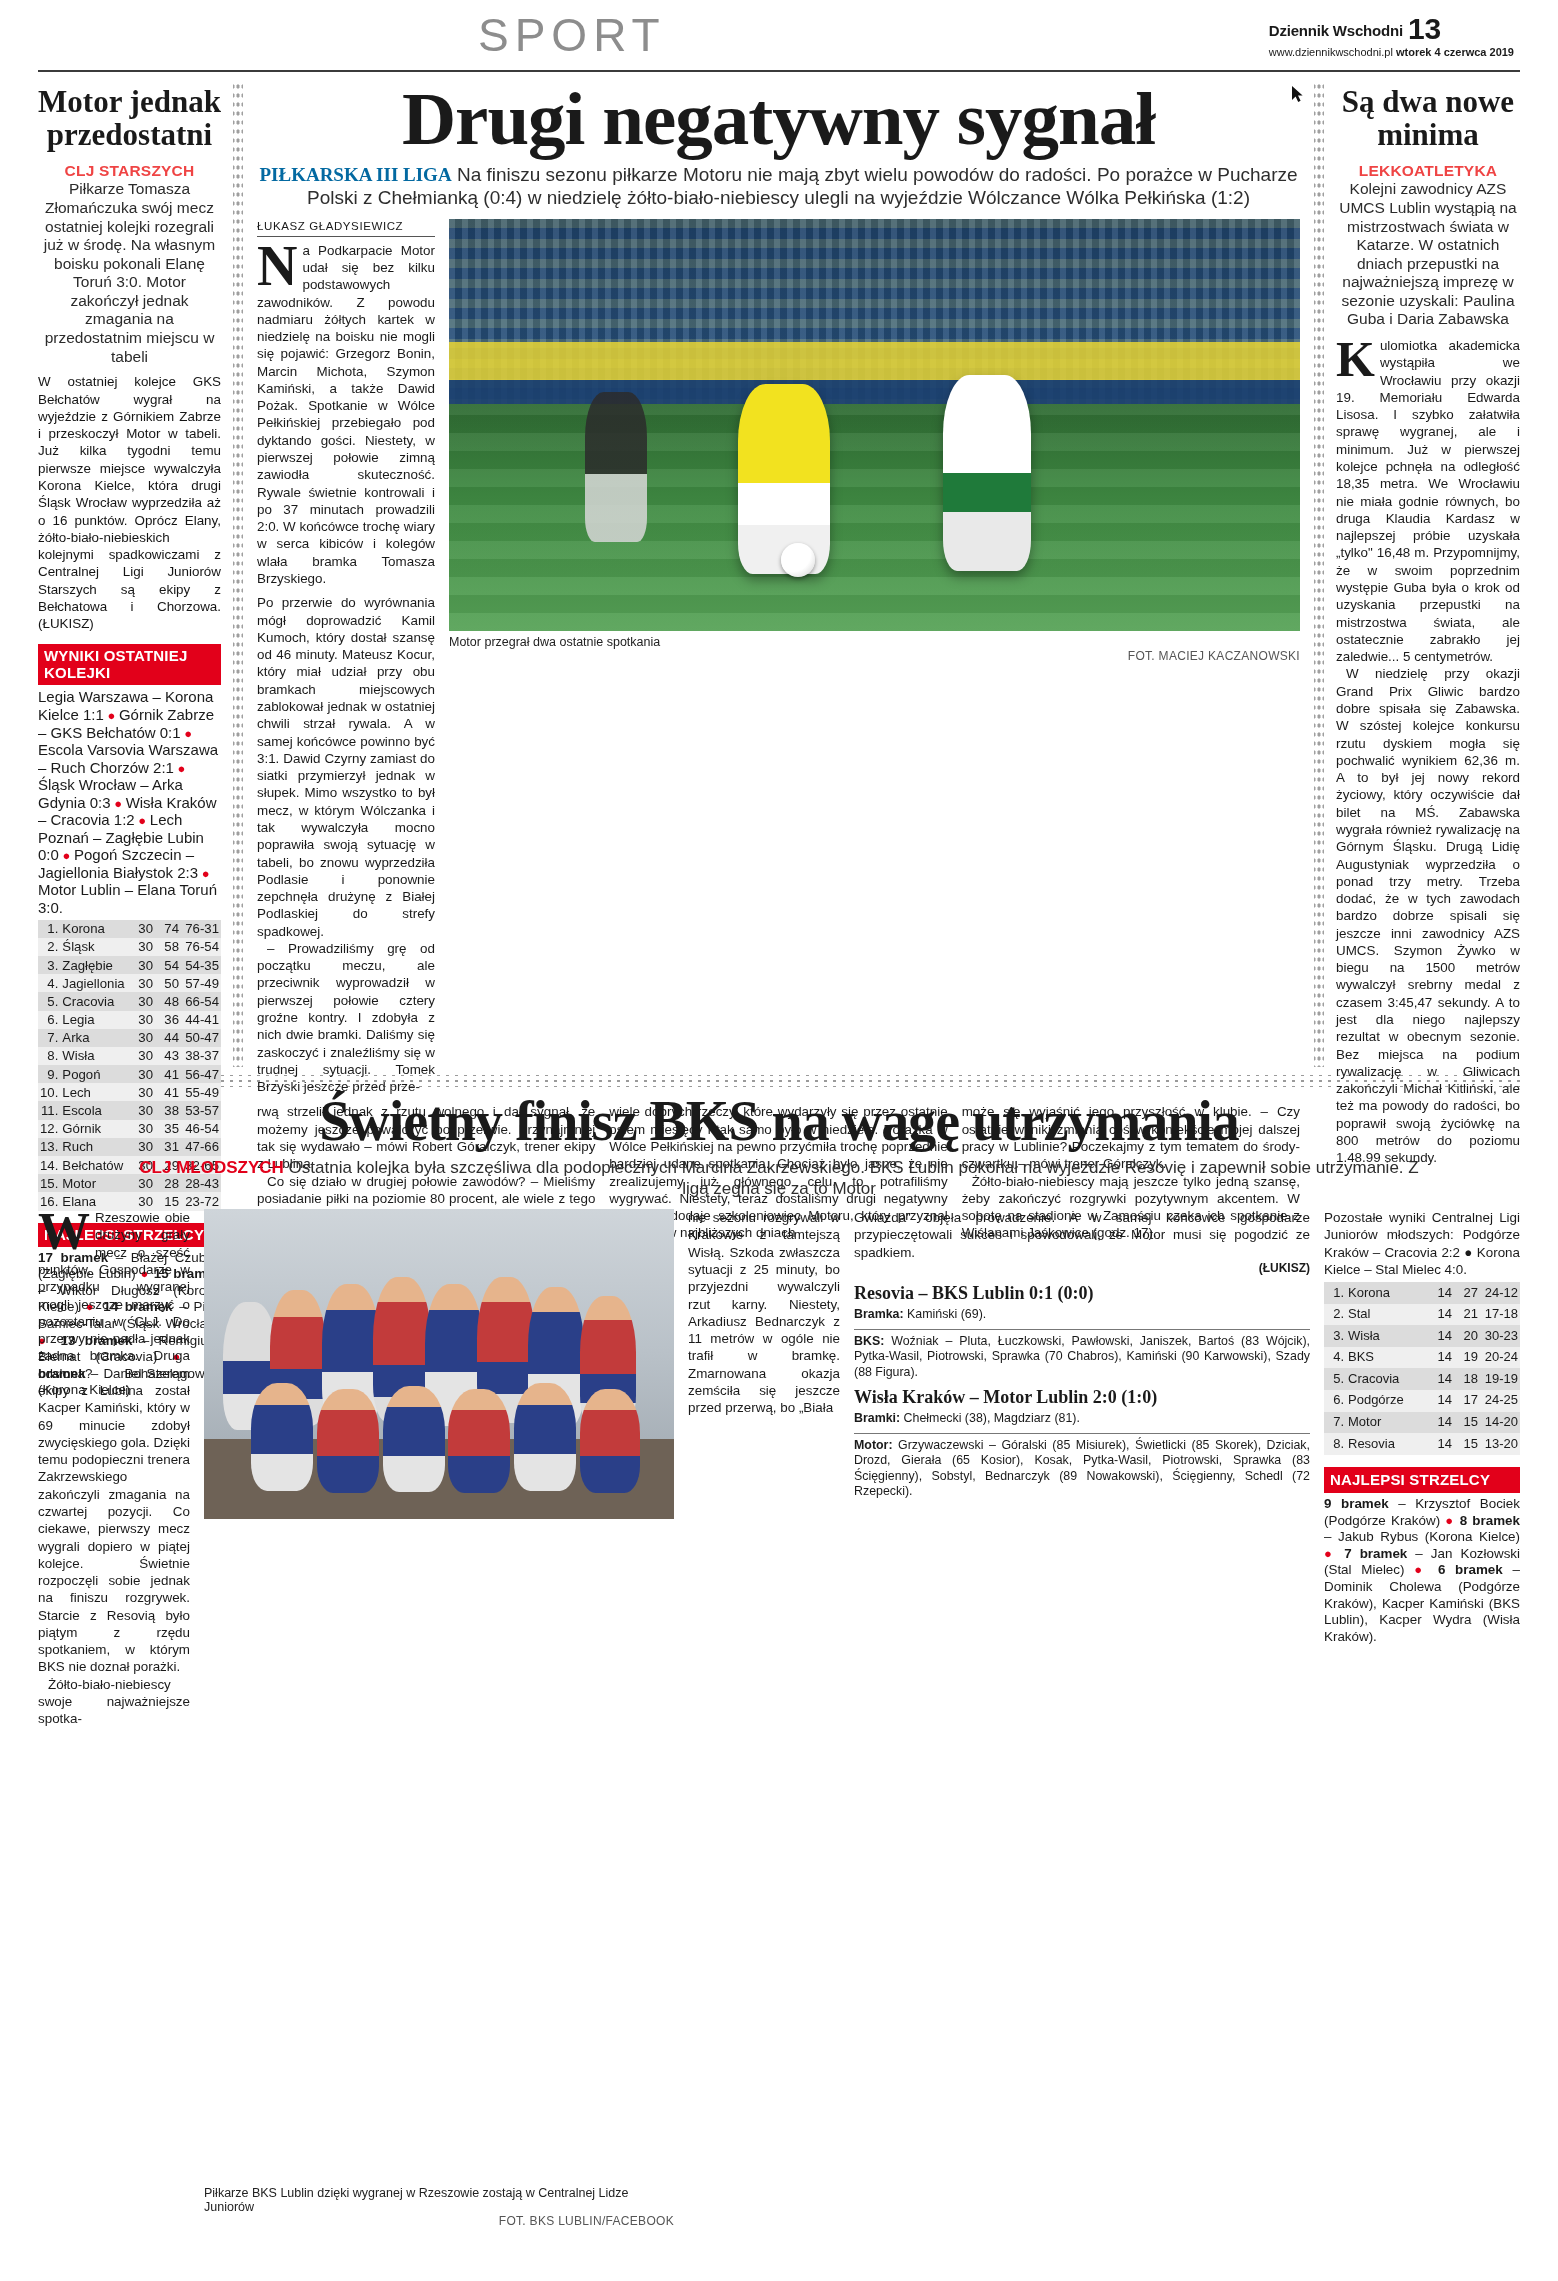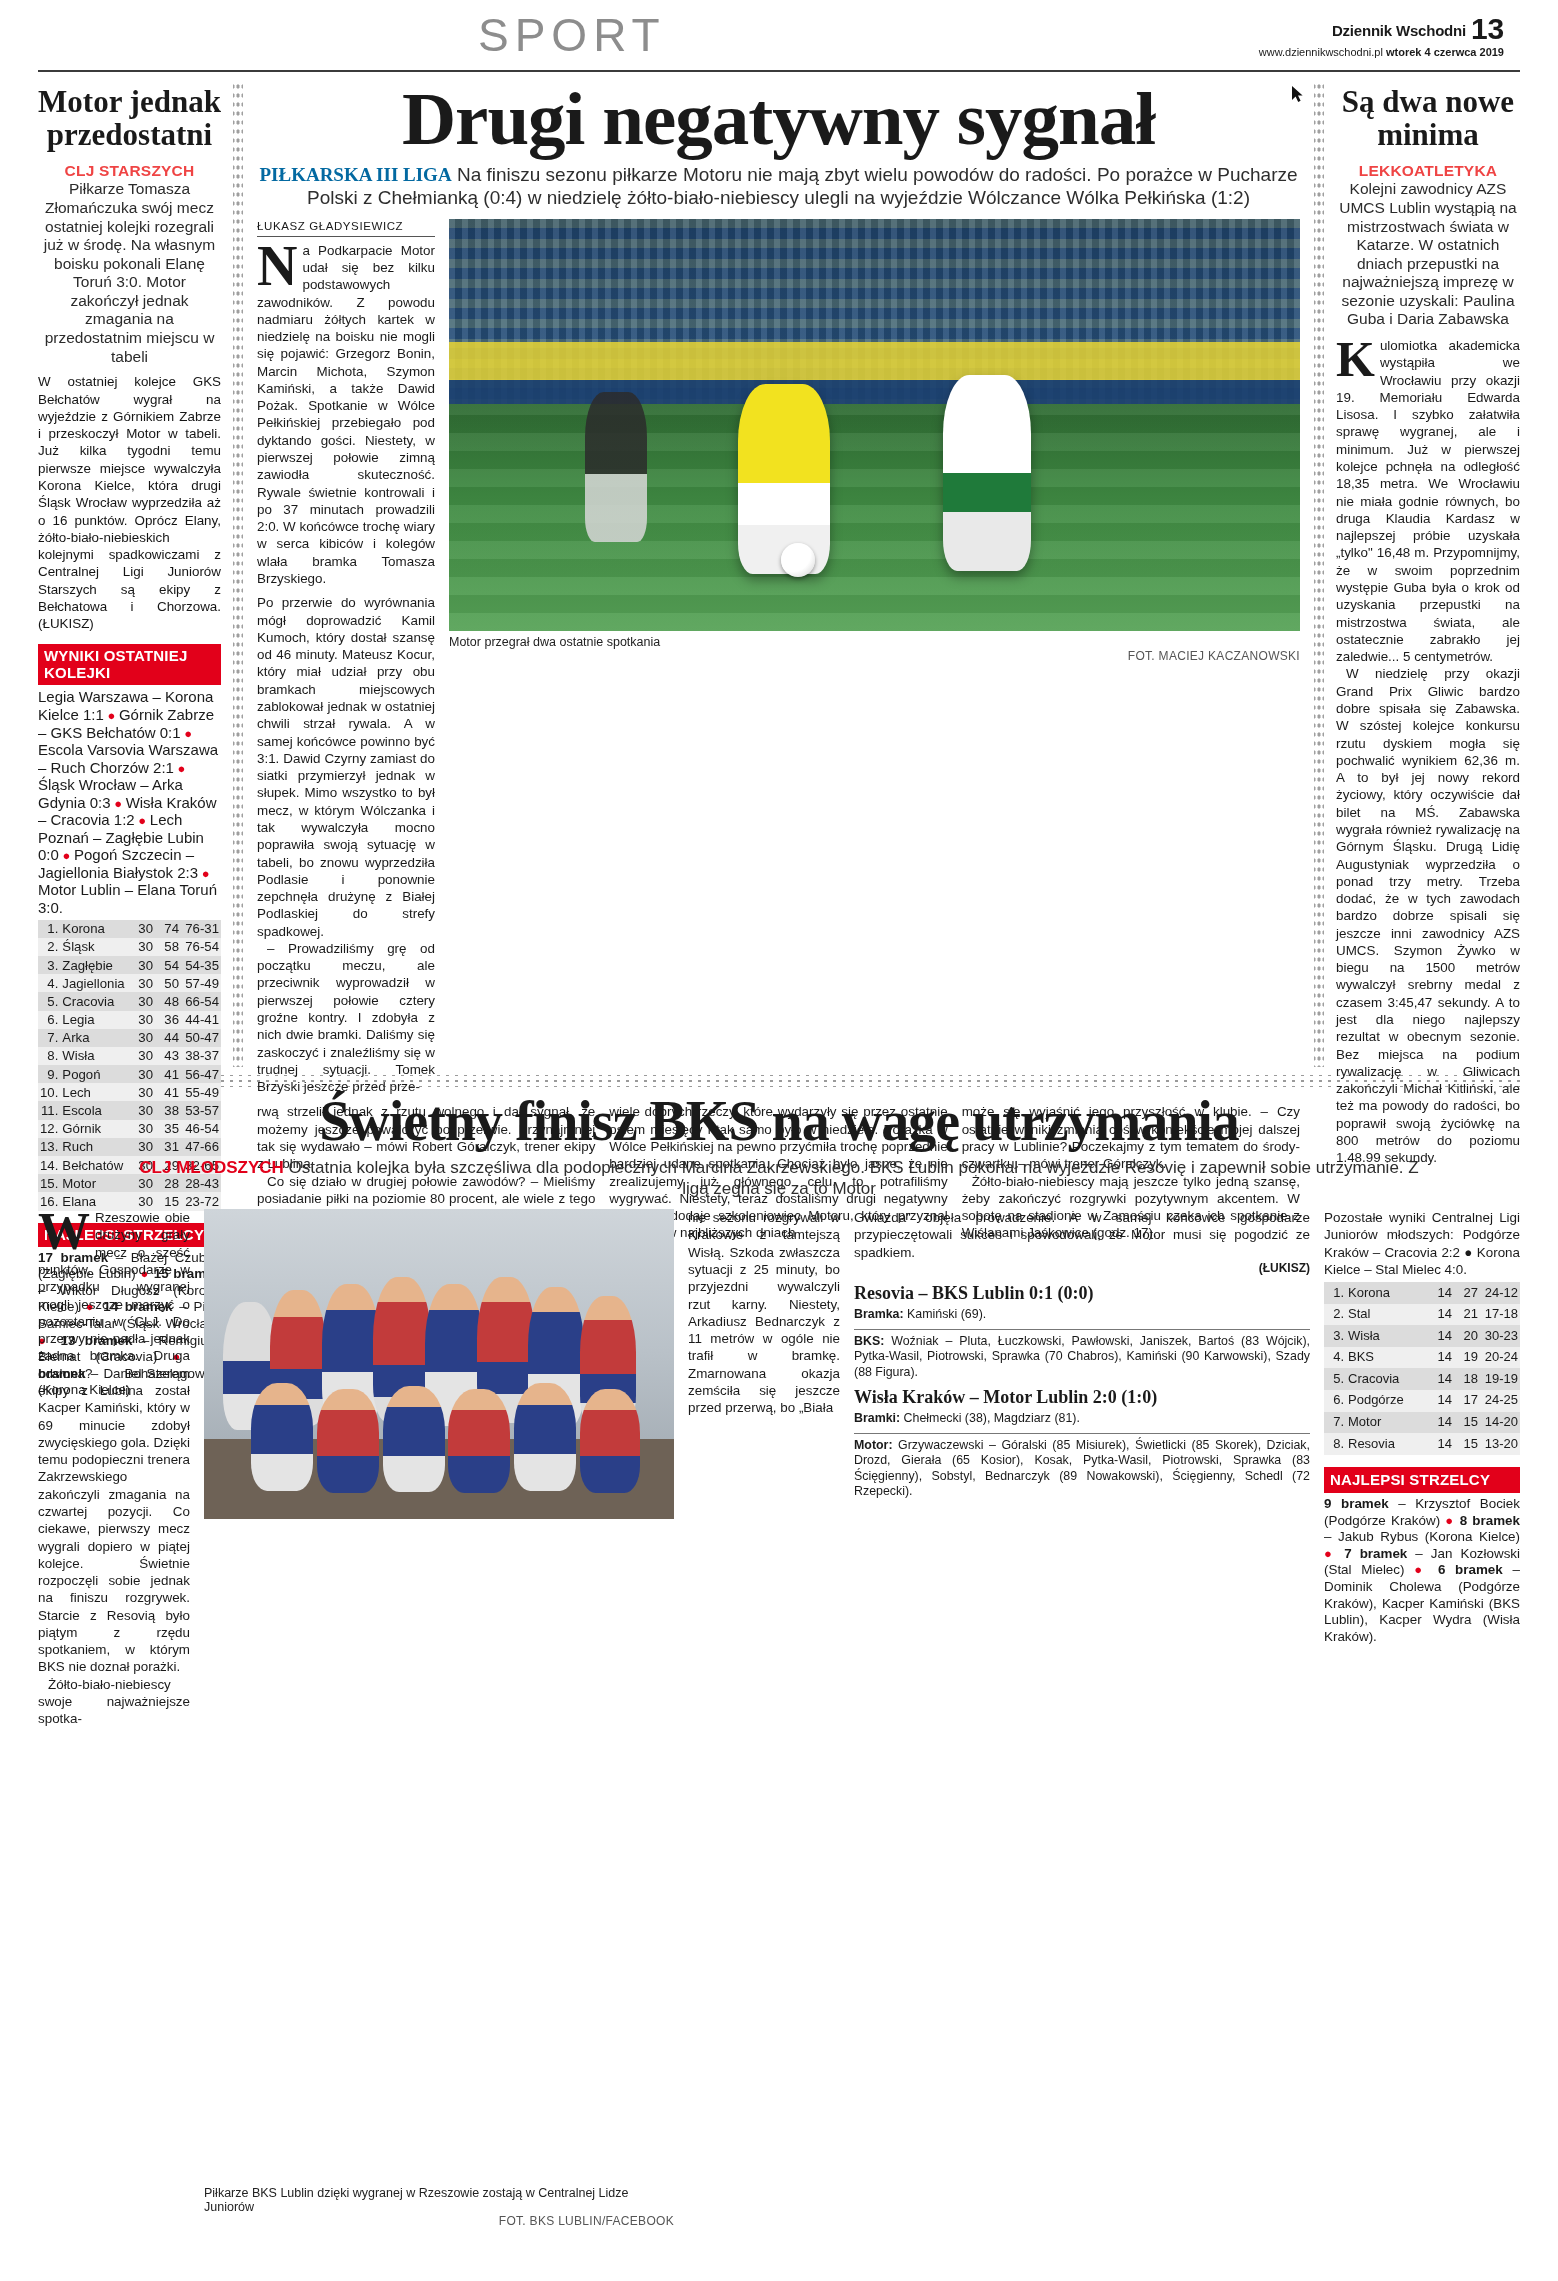--- a/index.html
+++ b/index.html
@@ -14,21 +14,21 @@
   }
   .page { width:1558px; height:2281px; position:relative; padding:0 38px; }
 
   
   .masthead { position:relative; height:66px; }
   .masthead .sport {
     position:absolute; left:440px; top:8px;
     font-size:46px; letter-spacing:6px; color:#8d8d8d; font-weight:400;
   }
   .masthead .brandbox {
-    position:absolute; right:16px; top:12px; text-align:right; line-height:1.12;
+    position:absolute; right:6px; top:12px; line-height:1.12;
   }
   .brandline1 { font-size:15px; font-weight:bold; letter-spacing:-0.2px; }
   .brandline1 .pg { font-size:30px; font-weight:bold; vertical-align:-3px; margin-left:5px;}
   .brandline2 { font-size:11px; font-weight:bold; }
   .brandline2 .url { font-weight:normal; }
   .rule-top { border-top:2px solid #3b3b3b; margin-top:4px; }
 
   
   .topgrid {
     display:flex; margin-top:10px; height:985px;

